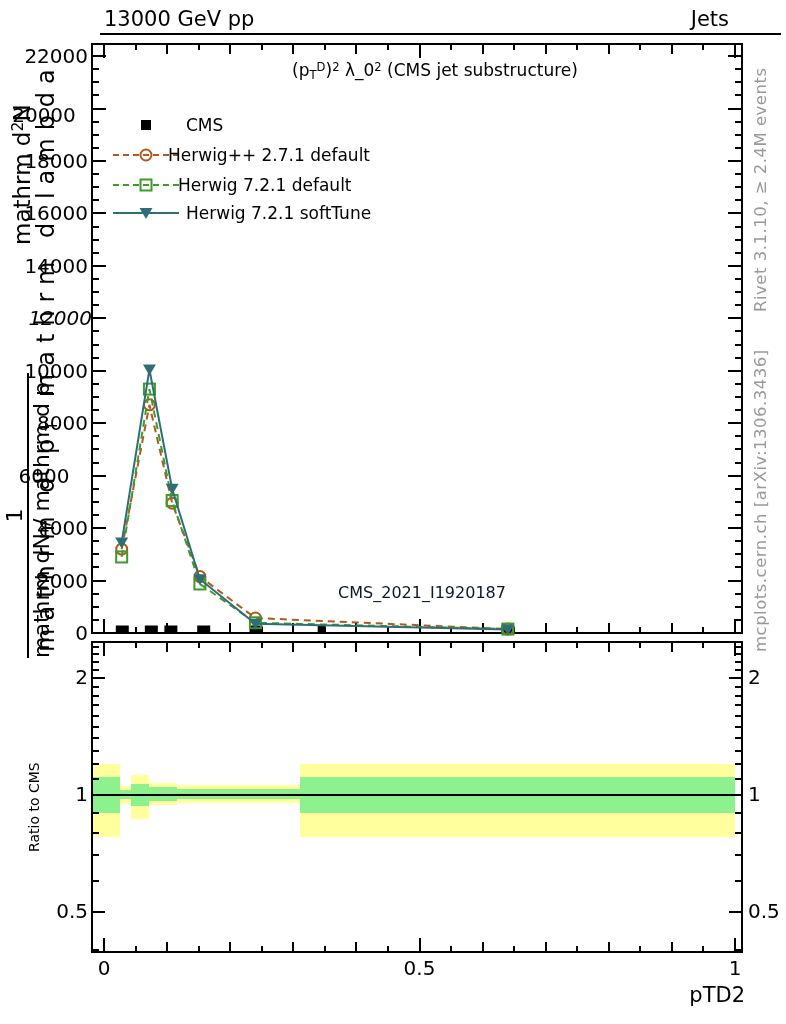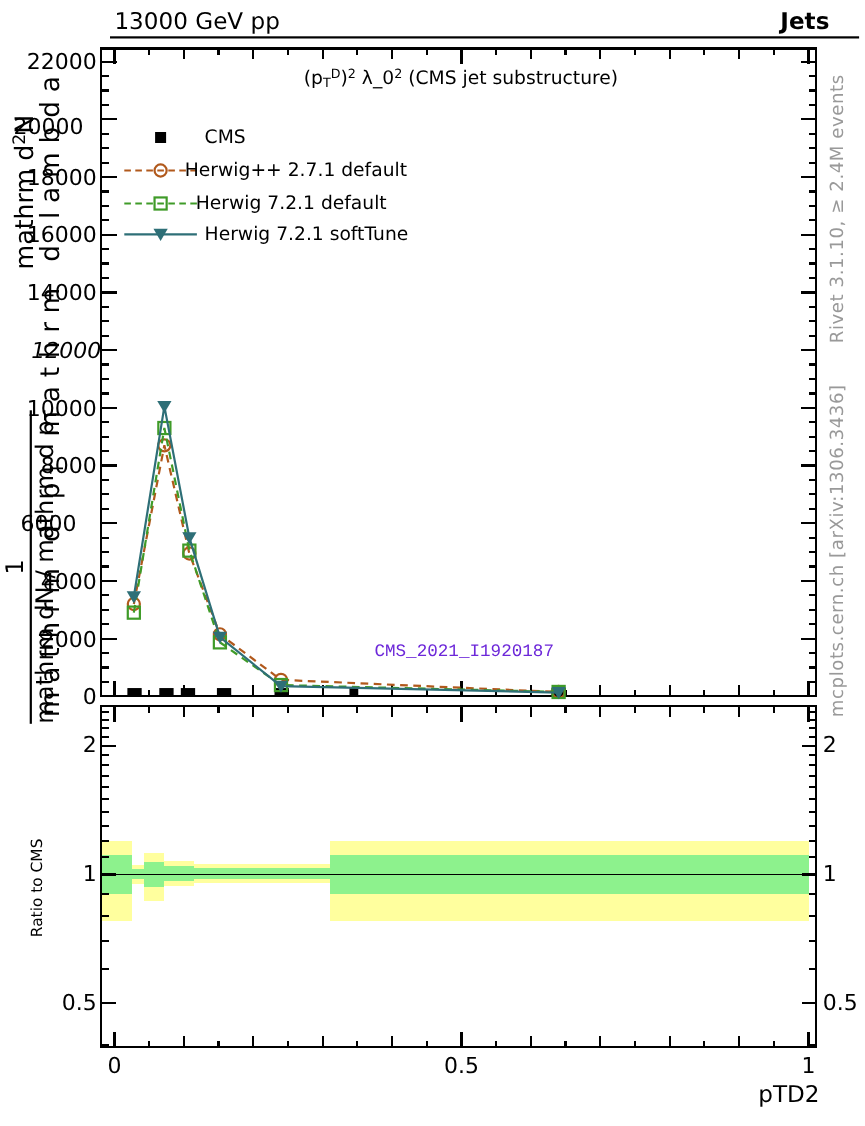--- a/index.html
+++ b/index.html
@@ -8,21 +8,21 @@
   #fig *{box-sizing:border-box;}
   .abs{position:absolute;}
   svg{position:absolute;left:0;top:0;}
   .title{font-size:21px;}
   .ticklab{font-size:20px;line-height:22px;white-space:nowrap;}
   .rot{transform-origin:0 0;transform:rotate(-90deg);white-space:nowrap;}
   sub{font-size:68%;vertical-align:-18%;}
   sup{font-size:68%;vertical-align:38%;}
   #hdr-line{background:#000;height:2px;}
   #panel-title{font-size:17px;white-space:nowrap;transform:translateX(-50%);}
-  #watermark{font-size:16px;color:#6d28d9;transform:translateX(-50%);white-space:nowrap;font-family:Liberation Mono, monospace;}
+  #watermark{font-size:16px;color:#0f172a;transform:translateX(-50%);white-space:nowrap;}
   .gray-rot{color:#999;font-size:16.5px;letter-spacing:0.5px;}
   #ratio-ylab{font-size:14px;}
   .leg-lab{font-size:17px;line-height:22px;white-space:nowrap;}
   #ylab-num2{font-size:23px;}
   #ylab-inner{font-size:24px;letter-spacing:8px;}
   .fracblock{display:inline-flex;flex-direction:column;align-items:center;font-size:22px;}
   .fracbar{height:2px;background:#000;width:100%;}
 </style>
 </head>
 <body>
@@ -306,24 +306,24 @@
         <line x1="113" y1="155" x2="179" y2="155" stroke="#b1591c" stroke-width="2" stroke-dasharray="6,4"></line>
         <circle cx="146" cy="155" r="5.5" fill="none" stroke="#b1591c" stroke-width="2"></circle>
         <line x1="113" y1="185" x2="179" y2="185" stroke="#3f9b28" stroke-width="2" stroke-dasharray="6,4"></line>
         <rect x="140.5" y="179.5" width="11" height="11" fill="none" stroke="#3f9b28" stroke-width="2"></rect>
         <line x1="113" y1="213" x2="179" y2="213" stroke="#2e6f77" stroke-width="2"></line>
         <polygon points="139.5,208 152.5,208 146,219" fill="#2e6f77"></polygon>
       </g>
     </svg>
 
   <div class="abs title" style="left:104px;top:7px;">13000 GeV pp</div>
-  <div class="abs title" style="right:32px;top:7px;font-weight:bold;">Jets</div>
+  <div class="abs title" style="right:57px;top:7px;">Jets</div>
   <div id="hdr-line" class="abs" style="left:100px;top:33px;width:681px;"></div>
 
-  <div id="panel-title" class="abs" style="left:419px;top:60px;">(p<sub>T</sub><sup>D</sup>)<sup>2</sup> λ_0<sup>2</sup> (CMS jet substructure)</div>
+  <div id="panel-title" class="abs" style="left:435px;top:60px;">(p<sub>T</sub><sup>D</sup>)<sup>2</sup> λ_0<sup>2</sup> (CMS jet substructure)</div>
 
   <div id="watermark" class="abs" style="left:422px;top:583px;">CMS_2021_I1920187</div>
 
   <div class="abs rot gray-rot" style="left:751px;top:312px;">Rivet 3.1.10, ≥ 2.4M events</div>
   <div class="abs rot gray-rot" style="left:751px;top:652px;">mcplots.cern.ch [arXiv:1306.3436]</div>
 
   <div class="abs rot" id="ylab-num2" style="left:8px;top:245px;">mathrm d<sup>2</sup>N</div>
   <div class="abs rot" style="left:2px;top:658px;">
     <span class="fracblock">
       <span>1</span>

